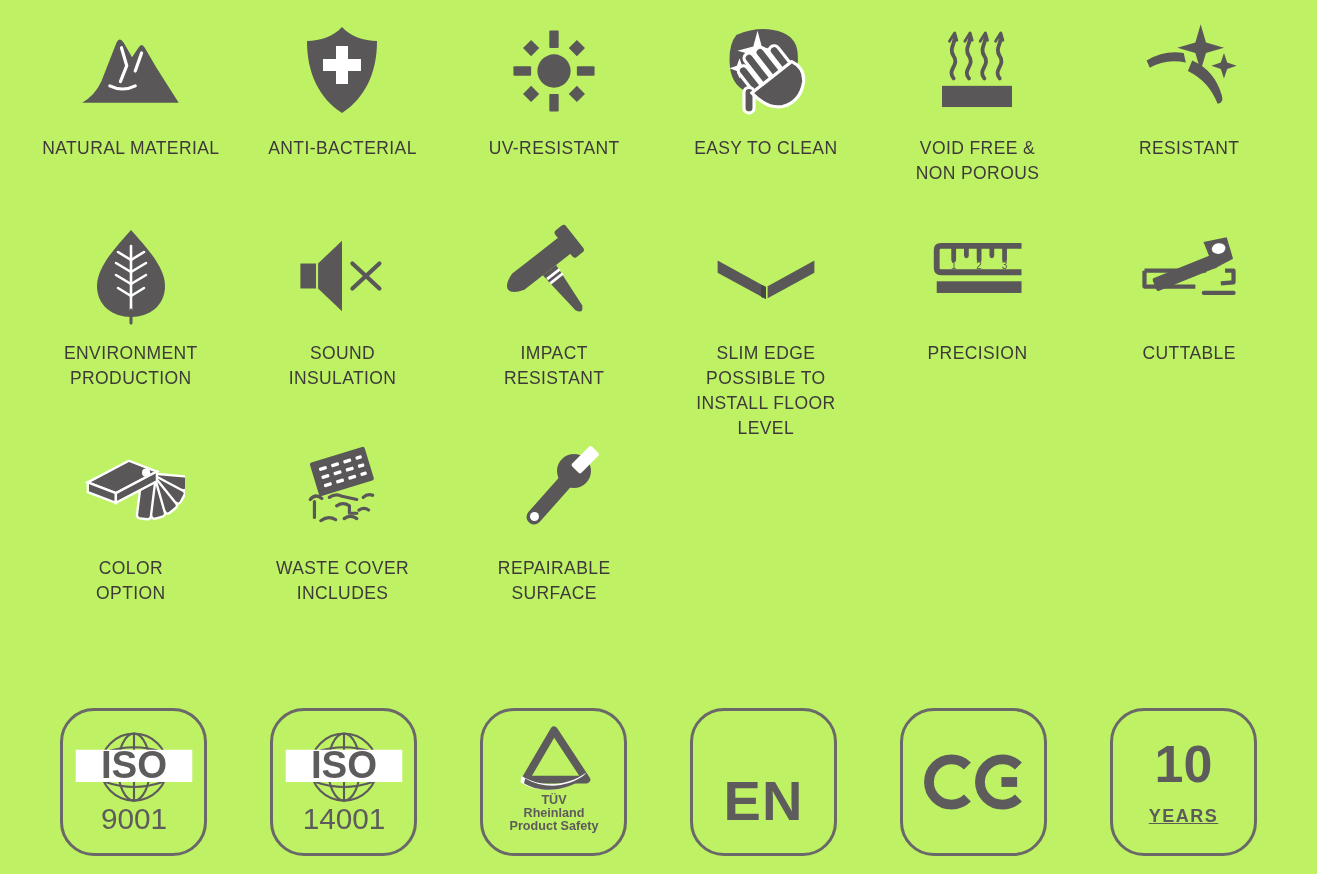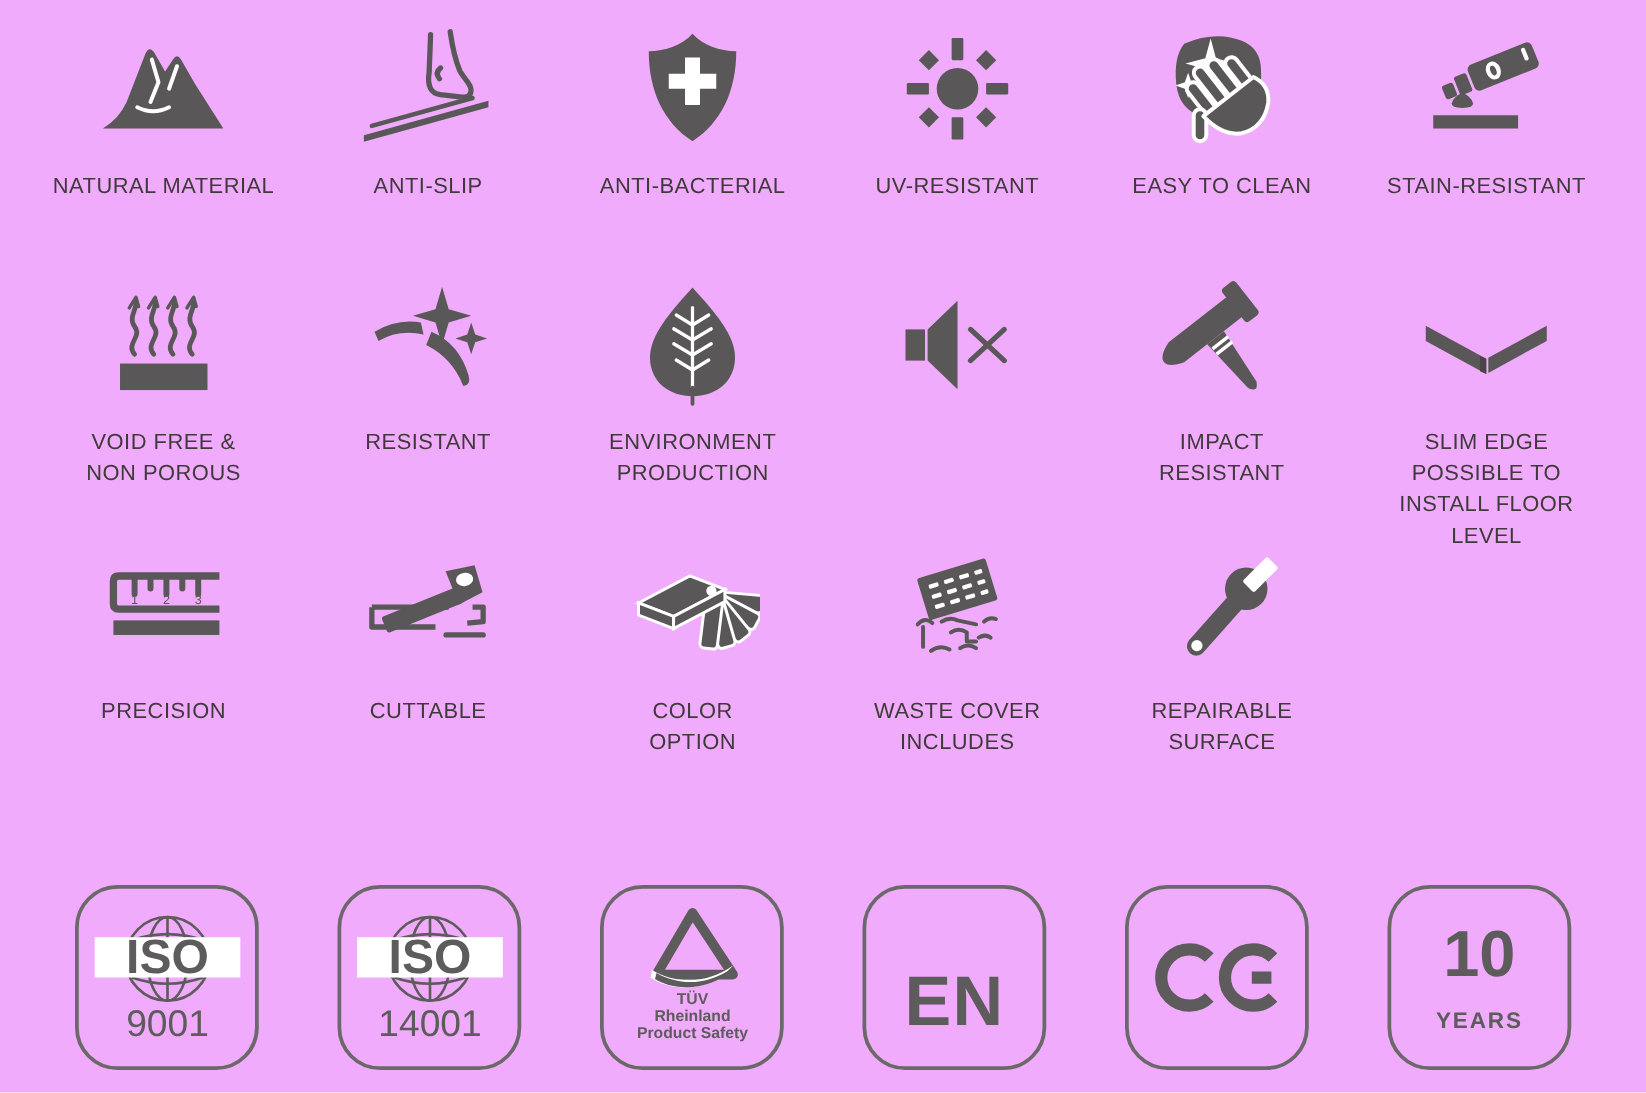--- a/index.html
+++ b/index.html
@@ -1,20 +1,20 @@
 <!DOCTYPE html>
 <html><head>
 <meta charset="utf-8">
 <style>
   * { margin:0; padding:0; box-sizing:border-box; }
   html,body { background:#ffffff; }
   .page {
     position:relative;
     width:1317px; height:874px;
-    background:#f0abfc;
+    background:#bef264;
     font-family:"Liberation Sans", sans-serif;
     overflow:hidden;
   }
   .features {
     position:absolute; top:18px; left:25px; right:22px;
     display:grid;
     grid-template-columns:repeat(6,1fr);
     grid-template-rows:205px 215px 266px;
   }
   .cell {
@@ -43,54 +43,41 @@
     border-radius:34px;
     display:flex; flex-direction:column;
     align-items:center; justify-content:center;
     color:#5d5b5b;
   }
   .badge svg text { font-family:"Liberation Sans", sans-serif; }
   .badge-big-text {
     font-size:56px; font-weight:700; letter-spacing:1px; color:#5d5b5b;margin-top:36px;
   }
   .years-value { font-size:52px; font-weight:700; line-height:1; color:#5d5b5b;text-align:center; }
-  .years-unit  { font-size:18px; font-weight:700; letter-spacing:1.5px; margin-top:16px; color:#5d5b5b; }
+  .years-unit  { font-size:18px; font-weight:700; letter-spacing:1.5px; margin-top:16px; color:#5d5b5b;text-decoration:underline; }
 </style>
 </head>
 <body>
 
 <div class="page">
 
   <div class="features">
 
     <div class="cell">
       <div class="icon-box">
           <svg viewBox="0 0 100 100" width="106" height="106">
      <path fill="#595757" d="M4 80 Q16 73 22 60 L36 24 Q39 17 43 23 L51 37 L57 28 Q60 23 63 28 L74 47 L95 80 Z"></path>
      <g stroke="#fff" stroke-width="3" fill="none" stroke-linecap="round">
        <path d="M41 28 L46 45 L40 60"></path>
        <path d="M60 33 L54 50"></path>
        <path d="M30 64 Q42 70 54 64"></path>
      </g>
           </svg>
         </div>
       <div class="label">NATURAL MATERIAL</div>
-    </div>
-    <div class="cell">
-      <div class="icon-box">
-          <svg viewBox="0 0 100 100" width="106" height="106">
-     <polygon fill="#595757" points="2,85 96,59 96,64 2,90"></polygon>
-     <path d="M8 78 L84 57" stroke="#595757" stroke-width="3.4" fill="none" stroke-linecap="round"></path>
-     <g transform="rotate(-8 62 35)" stroke="#595757" stroke-width="4" fill="none" stroke-linecap="round" stroke-linejoin="round">
-       <path d="M56 8 C54 20 52 30 51 36 C48 46 50 52 57 54 L73 58 C80 60 82 54 79 48 C77 44 75 41 74 38 C72 30 71 18 71 8"></path>
-       <path d="M60 34 q-5 3 -2 8"></path>
-     </g>
-          </svg>
-        </div>
-      <div class="label">ANTI-SLIP</div>
     </div>
     <div class="cell">
       <div class="icon-box">
           <svg viewBox="0 0 100 100" width="100" height="100">
      <path fill="#595757" d="M50 6 C58 15 72 20 85 20 C85 52 73 77 50 92 C27 77 15 52 15 20 C28 20 42 15 50 6 Z"></path>
      <rect x="44" y="25" width="12" height="38" fill="#fff"></rect>
      <rect x="31" y="38" width="38" height="12" fill="#fff"></rect>
           </svg>
         </div>
       <div class="label">ANTI-BACTERIAL</div>
@@ -123,37 +110,20 @@
        <rect x="41" y="28" width="9.5" height="30" rx="4.7"></rect>
        <rect x="52.5" y="22" width="9.5" height="36" rx="4.7"></rect>
        <rect x="64" y="24" width="9.5" height="34" rx="4.7"></rect>
        <rect x="75.5" y="31" width="9.5" height="27" rx="4.7"></rect>
        <rect x="28" y="46" width="9.5" height="24" rx="4.7" transform="rotate(38 33 58)"></rect>
        <path d="M39 54 L87 54 Q93 66 84 76 Q70 89 54 82 Q41 75 39 54 Z"></path>
      </g>
           </svg>
         </div>
       <div class="label">EASY TO CLEAN</div>
-    </div>
-    <div class="cell">
-      <div class="icon-box">
-          <svg viewBox="0 0 100 100" width="106" height="106">
-     <g transform="rotate(-22 55 38)" fill="#595757">
-       <rect x="38" y="26" width="52" height="21" rx="4"></rect>
-       <ellipse cx="56" cy="36.5" rx="5.5" ry="7" fill="#fff"></ellipse>
-       <ellipse cx="56" cy="36.5" rx="2.2" ry="3.8" fill="#595757"></ellipse>
-       <rect x="81" y="29" width="3.2" height="10" rx="1.6" fill="#fff"></rect>
-       <rect x="26" y="30" width="10" height="15" rx="2"></rect>
-       <rect x="15" y="33" width="9" height="11" rx="2"></rect>
-     </g>
-     <path fill="#595757" d="M32 53 q7 3 8 8 q0.5 3.5 -8 3.5 q-8.5 0 -8 -3.5 q1 -5 8 -8 Z"></path>
-     <rect x="10" y="70" width="64" height="10" fill="#595757"></rect>
-          </svg>
-        </div>
-      <div class="label">STAIN-RESISTANT</div>
     </div>
 
     <div class="cell">
       <div class="icon-box">
           <svg viewBox="0 0 100 100" width="106" height="106">
      <rect x="17" y="64" width="66" height="20" fill="#595757"></rect>
 
   <path d="M28 57 C21 49 34 44 28 36 C23 29 30 23 29 17" stroke="#595757" stroke-width="3.6" fill="none" stroke-linecap="round"></path>
   <path d="M24 22 L29 14 L31 21" stroke="#595757" stroke-width="2.6" fill="none" stroke-linecap="round" stroke-linejoin="round"></path>
   <path d="M42.5 57 C35.5 49 48.5 44 42.5 36 C37.5 29 44.5 23 43.5 17" stroke="#595757" stroke-width="3.6" fill="none" stroke-linecap="round"></path>
@@ -205,20 +175,22 @@
       <div class="icon-box">
           <svg viewBox="0 0 100 100" width="104" height="104">
      <rect x="10" y="38" width="15" height="24" fill="#595757"></rect>
      <polygon points="27,38 50,16 50,84 27,62" fill="#595757"></polygon>
      <g stroke="#595757" stroke-width="4" stroke-linecap="round">
        <path d="M60 38 L86 62"></path>
               <path d="M86 38 L60 62"></path>
      </g>
           </svg>
         </div>
+      <div class="label">SOUND
+INSULATION</div>
     </div>
     <div class="cell">
       <div class="icon-box">
           <svg viewBox="0 0 100 100" width="106" height="106">
      <g transform="rotate(-38 50 50)" fill="#595757">
        <path d="M20 24 L74 24 Q80 24 80 30 L80 37 Q80 43 74 43 L20 43 Q8 39 8 33.5 Q8 28 20 24 Z"></path>
        <rect x="75" y="17" width="13" height="32" rx="3"></rect>
        <path d="M42 43 L58 43 L54 88 Q50 96 46 88 Z"></path>
        <rect x="43" y="47" width="15" height="2.6" fill="#fff"></rect>
        <rect x="43" y="52" width="15" height="2.6" fill="#fff"></rect>

